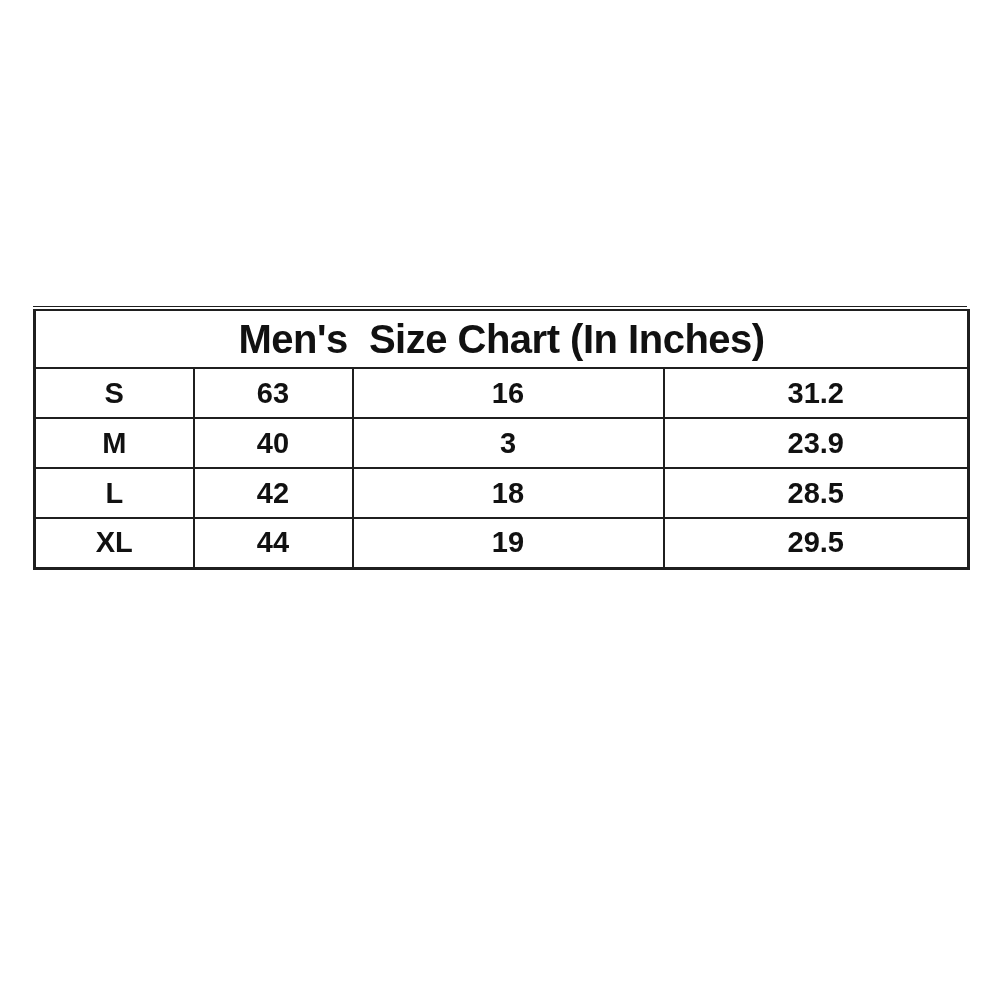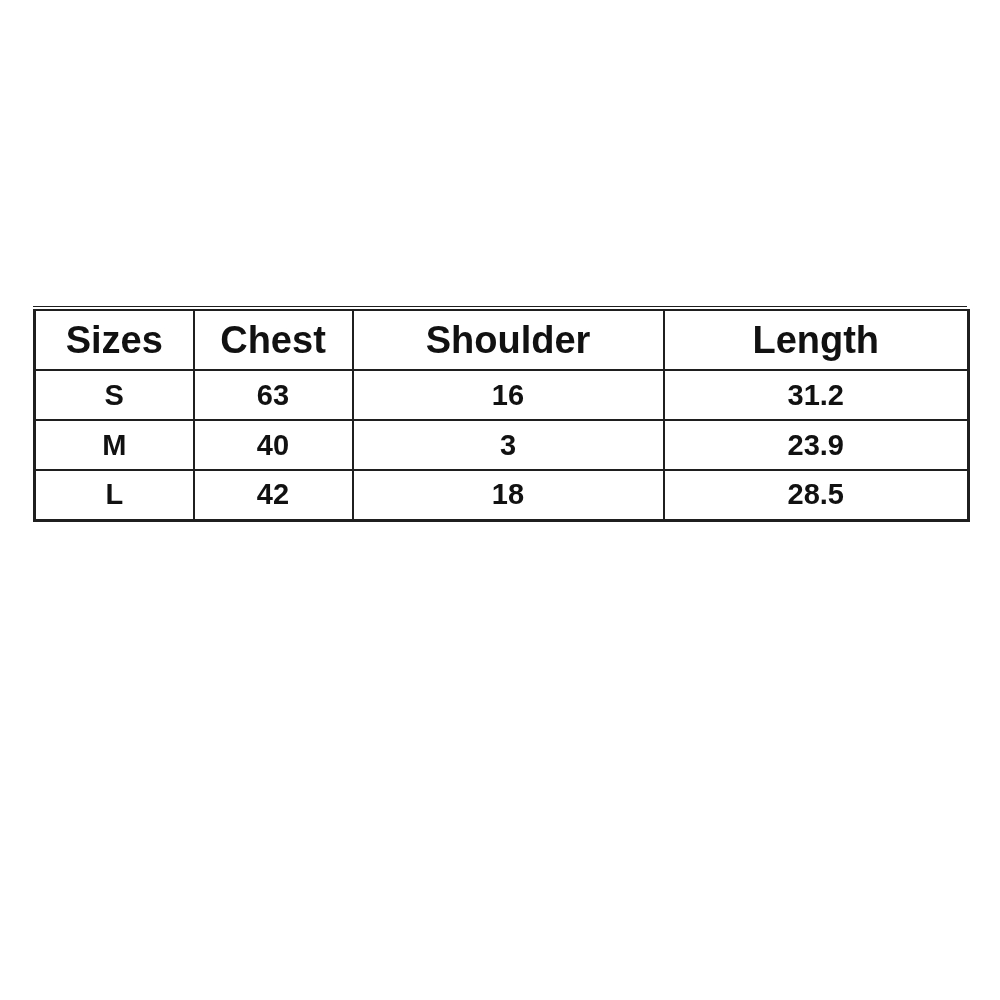--- a/index.html
+++ b/index.html
@@ -57,25 +57,22 @@
 <div class="canvas">
   <div class="chart-wrap">
     <table class="size-chart">
       <colgroup>
         <col style="width:159px">
         <col style="width:159px">
         <col style="width:311px">
         <col style="width:305px">
       </colgroup>
       <thead>
-        <tr class="row-header">
-          <th class="header-cell">Sizes</th>
-          <th class="header-cell">Chest</th>
-          <th class="header-cell">Shoulder</th>
-          <th class="header-cell">Length</th>
+        <tr class="row-title">
+          <th class="title-cell" colspan="4">Men's  Size Chart (In Inches)</th>
         </tr>
       </thead>
       <tbody>
         <tr class="row-data">
           <td class="data-cell">S</td>
           <td class="data-cell">63</td>
           <td class="data-cell">16</td>
           <td class="data-cell">31.2</td>
         </tr>
         <tr class="row-data">
@@ -83,16 +80,22 @@
           <td class="data-cell">40</td>
           <td class="data-cell">3</td>
           <td class="data-cell">23.9</td>
         </tr>
         <tr class="row-data">
           <td class="data-cell">L</td>
           <td class="data-cell">42</td>
           <td class="data-cell">18</td>
           <td class="data-cell">28.5</td>
         </tr>
+        <tr class="row-data">
+          <td class="data-cell">XL</td>
+          <td class="data-cell">44</td>
+          <td class="data-cell">19</td>
+          <td class="data-cell">29.5</td>
+        </tr>
       </tbody>
     </table>
   </div>
 </div>
 
 </body></html>

